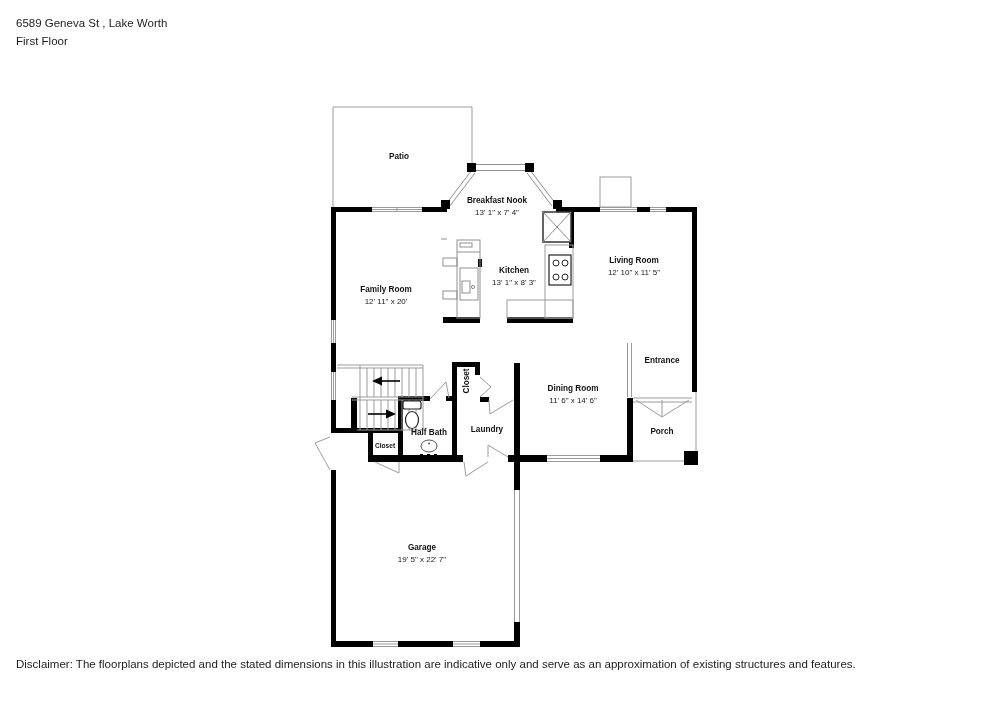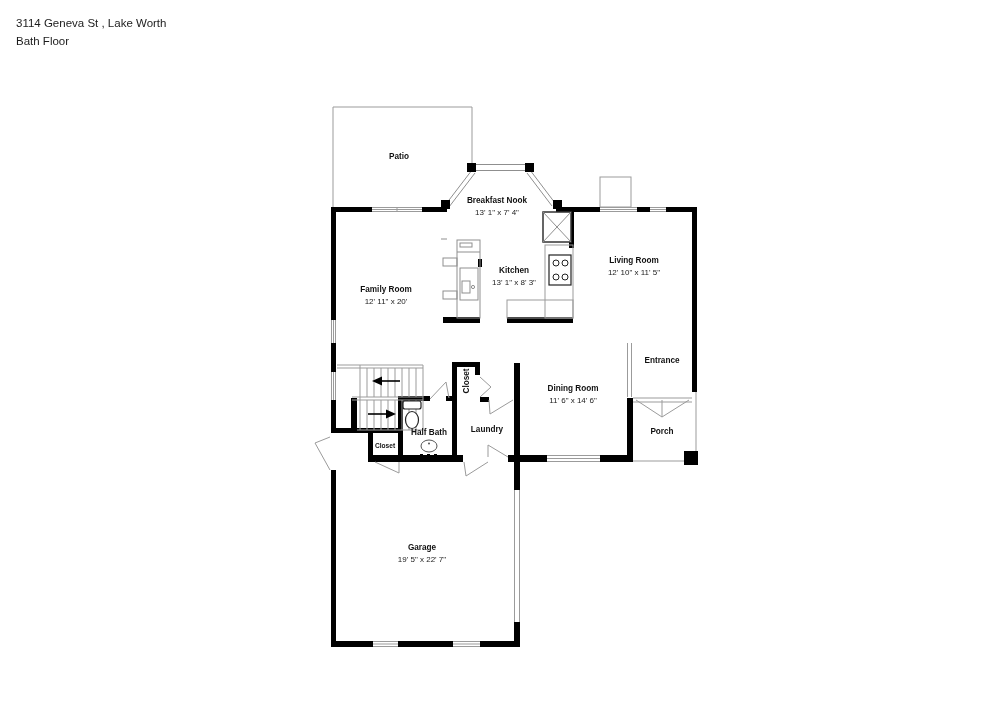--- a/index.html
+++ b/index.html
@@ -15,22 +15,22 @@
   .thin{stroke:#9b9b9b;stroke-width:1;fill:none;}
   .thin2{stroke:#8f8f8f;stroke-width:1;fill:none;}
   .wall{fill:#000;}
 </style>
 </head>
 <body>
 
 <div class="page">
 
   <div class="header">
-    <div class="line">3114 Geneva St , Lake Worth</div>
-    <div class="line">Bath Floor</div>
+    <div class="line">6589 Geneva St , Lake Worth</div>
+    <div class="line">First Floor</div>
   </div>
 
   <svg width="1000" height="707" viewBox="0 0 1000 707">
 
     <g>
       <polyline class="thin" points="333,207 333,107 472,107 472,169"></polyline>
     </g>
     <g>
       <rect class="thin" x="600" y="177" width="31" height="30"></rect>
     </g>
@@ -285,15 +285,16 @@
       <text class="closet-small" x="385" y="446">Closet</text>
 
       <text class="room-name" x="662" y="432">Porch</text>
 
       <text class="room-name" x="422" y="548">Garage</text>
       <text class="room-dims" x="422" y="560">19' 5" x 22' 7"</text>
     </g>
   </svg>
 
   <div class="footer">
+    <div>Disclaimer: The floorplans depicted and the stated dimensions in this illustration are indicative only and serve as an approximation of existing structures and features.</div>
   </div>
 
 </div>
 
 </body></html>

